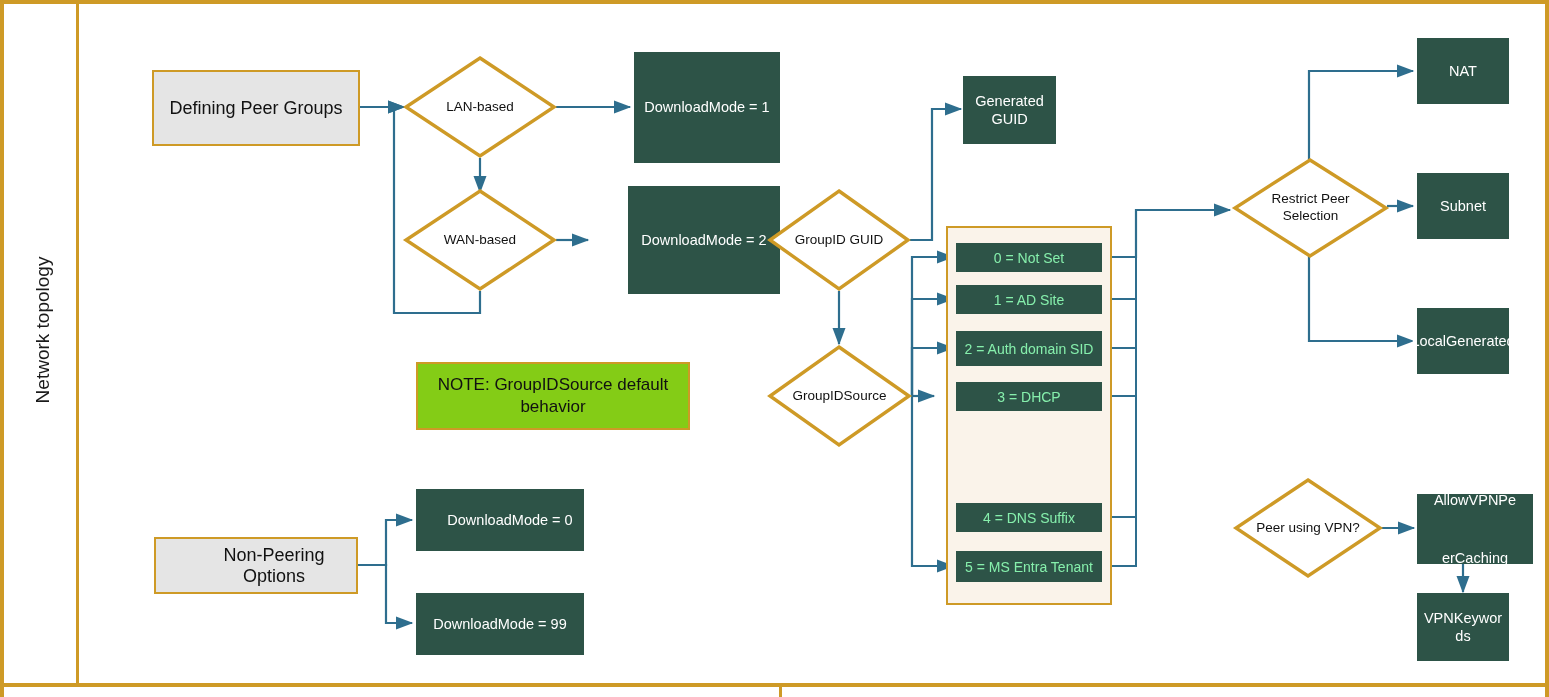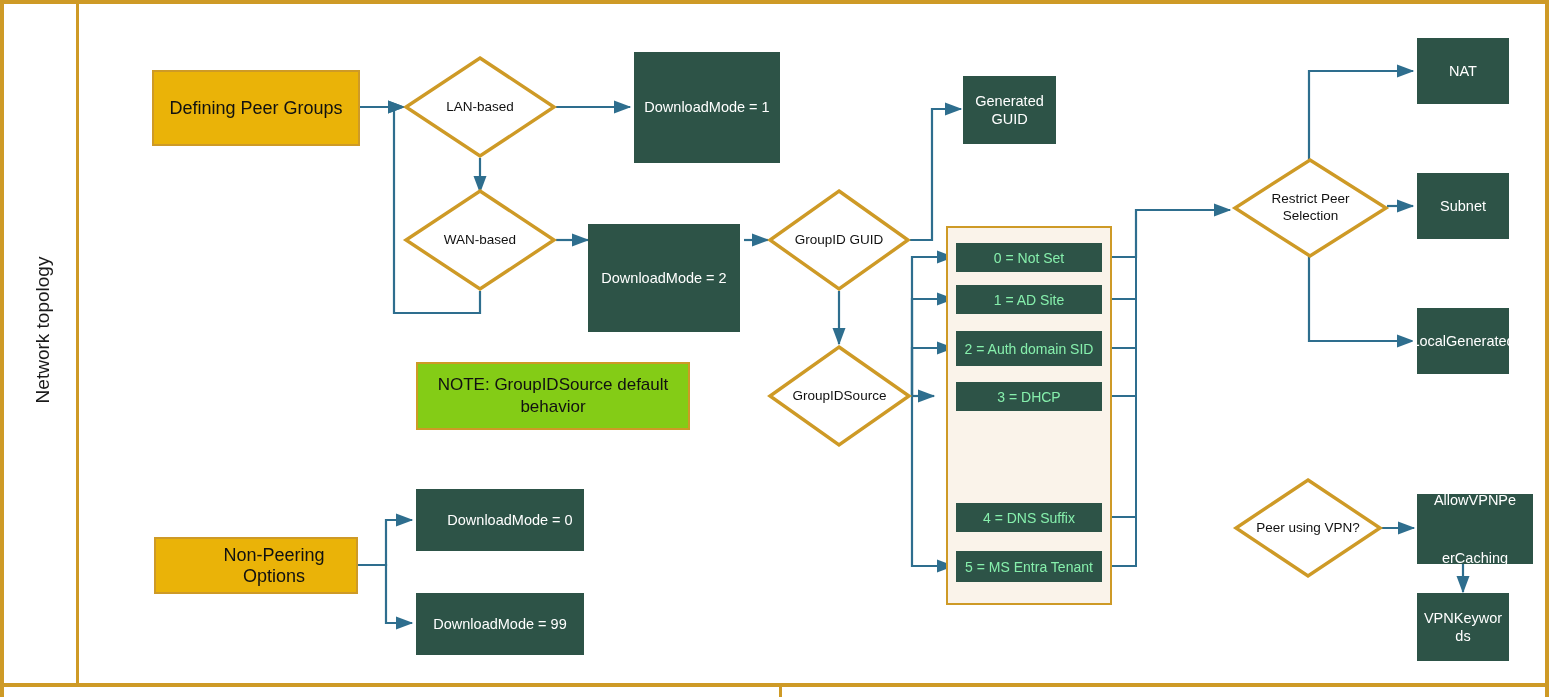--- a/index.html
+++ b/index.html
@@ -29,21 +29,21 @@
 
   
   .node{position:absolute;box-sizing:border-box;display:flex;align-items:center;justify-content:center;text-align:center;}
 
   .box-green{
     background:#2D5347;color:#ffffff;
     font-size:14.5px;line-height:1.25;
     padding:2px 4px;
   }
   .box-outline{
-    background:#eab308;border:2.5px solid #CE9A26;
+    background:#e5e5e5;border:2.5px solid #CE9A26;
     color:#111111;font-size:18px;justify-content:center;
   }
   .box-note{
     background:#84cc16;border:2.5px solid #CE9A26;
     color:#111111;font-size:17px;line-height:1.3;
     padding:4px 8px;
   }
   .panel-group{
     position:absolute;box-sizing:border-box;
     background:#FAF3EA;border:2.5px solid #CE9A26;
@@ -152,21 +152,21 @@
     <svg width="152" height="102" viewBox="0 0 152 102">
       <polygon points="76,2 150,51 76,100 2,51" fill="#ffffff" stroke="#CE9A26" stroke-width="3.4"></polygon>
     </svg>
     <div class="dlabel">WAN-based</div>
   </div>
 
   <div class="node box-green" style="left:634px;top:52px;width:146px;height:111px;">
     <span>DownloadMode = 1</span>
   </div>
 
-  <div class="node box-green" style="left:588px;top:186px;width:152px;height:108px;margin-top:38px;">
+  <div class="node box-green" style="left:628px;top:186px;width:152px;height:108px;">
     <span>DownloadMode = 2</span>
   </div>
 
   <div class="diamond" style="left:768px;top:189px;width:142px;height:102px;">
     <svg width="142" height="102" viewBox="0 0 142 102">
       <polygon points="71,2 140,51 71,100 2,51" fill="#ffffff" stroke="#CE9A26" stroke-width="3.4"></polygon>
     </svg>
     <div class="dlabel">GroupID GUID</div>
   </div>
 

